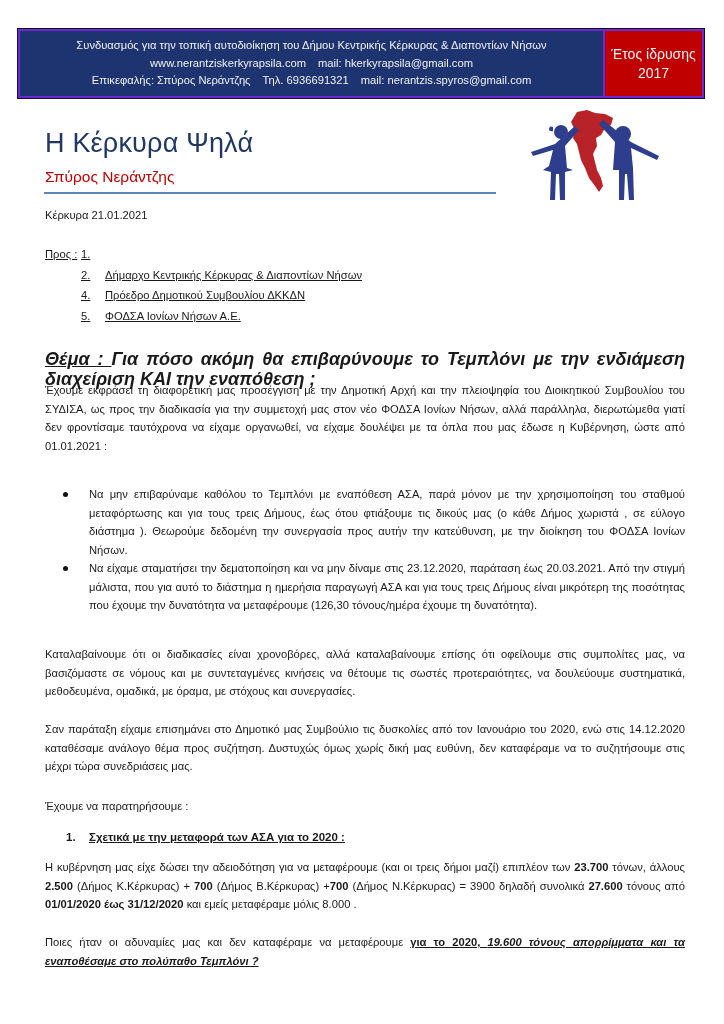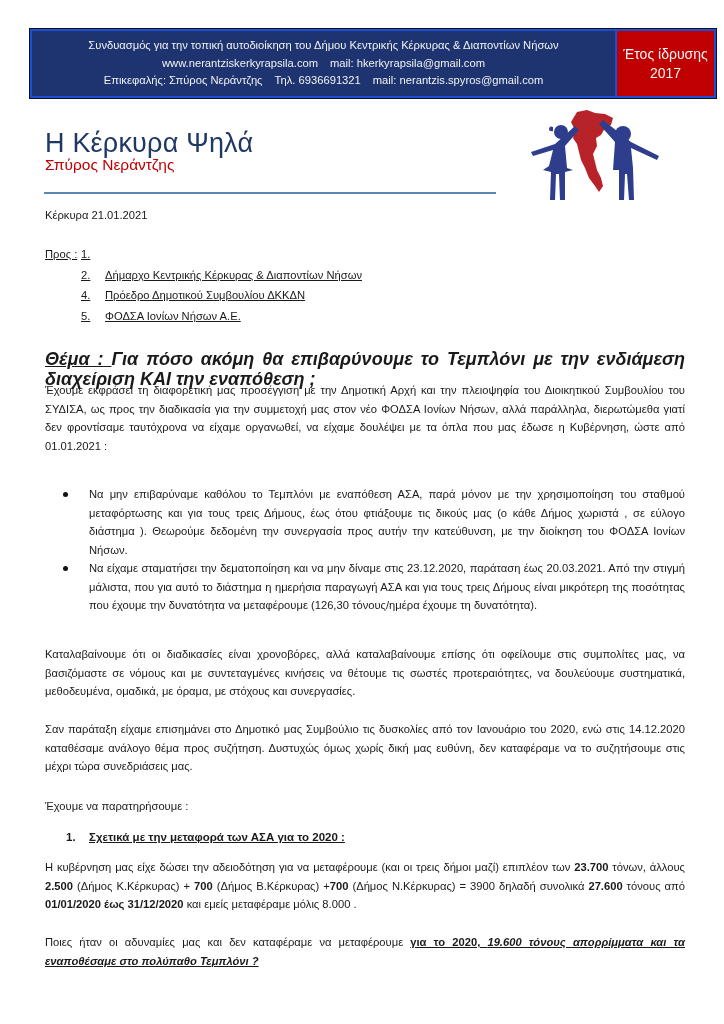--- a/index.html
+++ b/index.html
@@ -1,30 +1,30 @@
 <!DOCTYPE html>
 <html><head>
 <meta charset="utf-8">
 <style>
   html, body { margin: 0; padding: 0; background: #ffffff; }
   body { width: 724px; height: 1024px; position: relative; overflow: hidden;
          font-family: "Liberation Sans", "DejaVu Sans", sans-serif; color: #1a1a1a; }
 
   
   .banner { position: absolute; left: 17px; top: 28px; width: 688px; height: 71px;
-            border: 1.5px solid #111; box-sizing: border-box; padding: 2px; display: flex; gap: 2px; background:#1d4ed8;margin-left:12px; }
+            border: 1.5px solid #111; box-sizing: border-box; padding: 2px; display: flex; gap: 2px; background:#6d28d9; }
   .banner-left { flex: 1; background: #1d3470; color: #f2f2f2; display: flex; flex-direction: column;
                  justify-content: center; align-items: center; font-size: 11.2px; line-height: 17.5px; text-align: center; }
   .banner-right { width: 97px; background: #c00000; color: #f5f5f5; display: flex; flex-direction: column;
                   justify-content: center; align-items: center; font-size: 14px; line-height: 19px; text-align: center; }
   .banner-left .gap { display: inline-block; width: 12px; }
 
   
   .title { position: absolute; left: 45px; top: 128px; font-size: 27px; color: #1f3864; letter-spacing: 0.2px; }
-  .subtitle { position: absolute; left: 45px; top: 156px; font-size: 15.5px; color: #c00000; }
+  .subtitle { position: absolute; left: 45px; top: 168px; font-size: 15.5px; color: #c00000; }
   .title-rule { position: absolute; left: 44px; top: 192px; width: 452px; height: 2px; background: #5b86b8; }
   .logo { position: absolute; left: 525px; top: 108px; width: 140px; height: 96px; }
 
   .text { position: absolute; font-size: 11.2px; line-height: 18px; }
   .date { left: 45px; top: 206px; }
 
   .recipients { position: absolute; left: 45px; top: 244px; font-size: 11.2px; line-height: 20.5px; text-decoration: underline; }
   .recipients .row { display: flex; }
   .recipients .prefix { width: 36px; }
   .recipients .num { width: 24px; }

